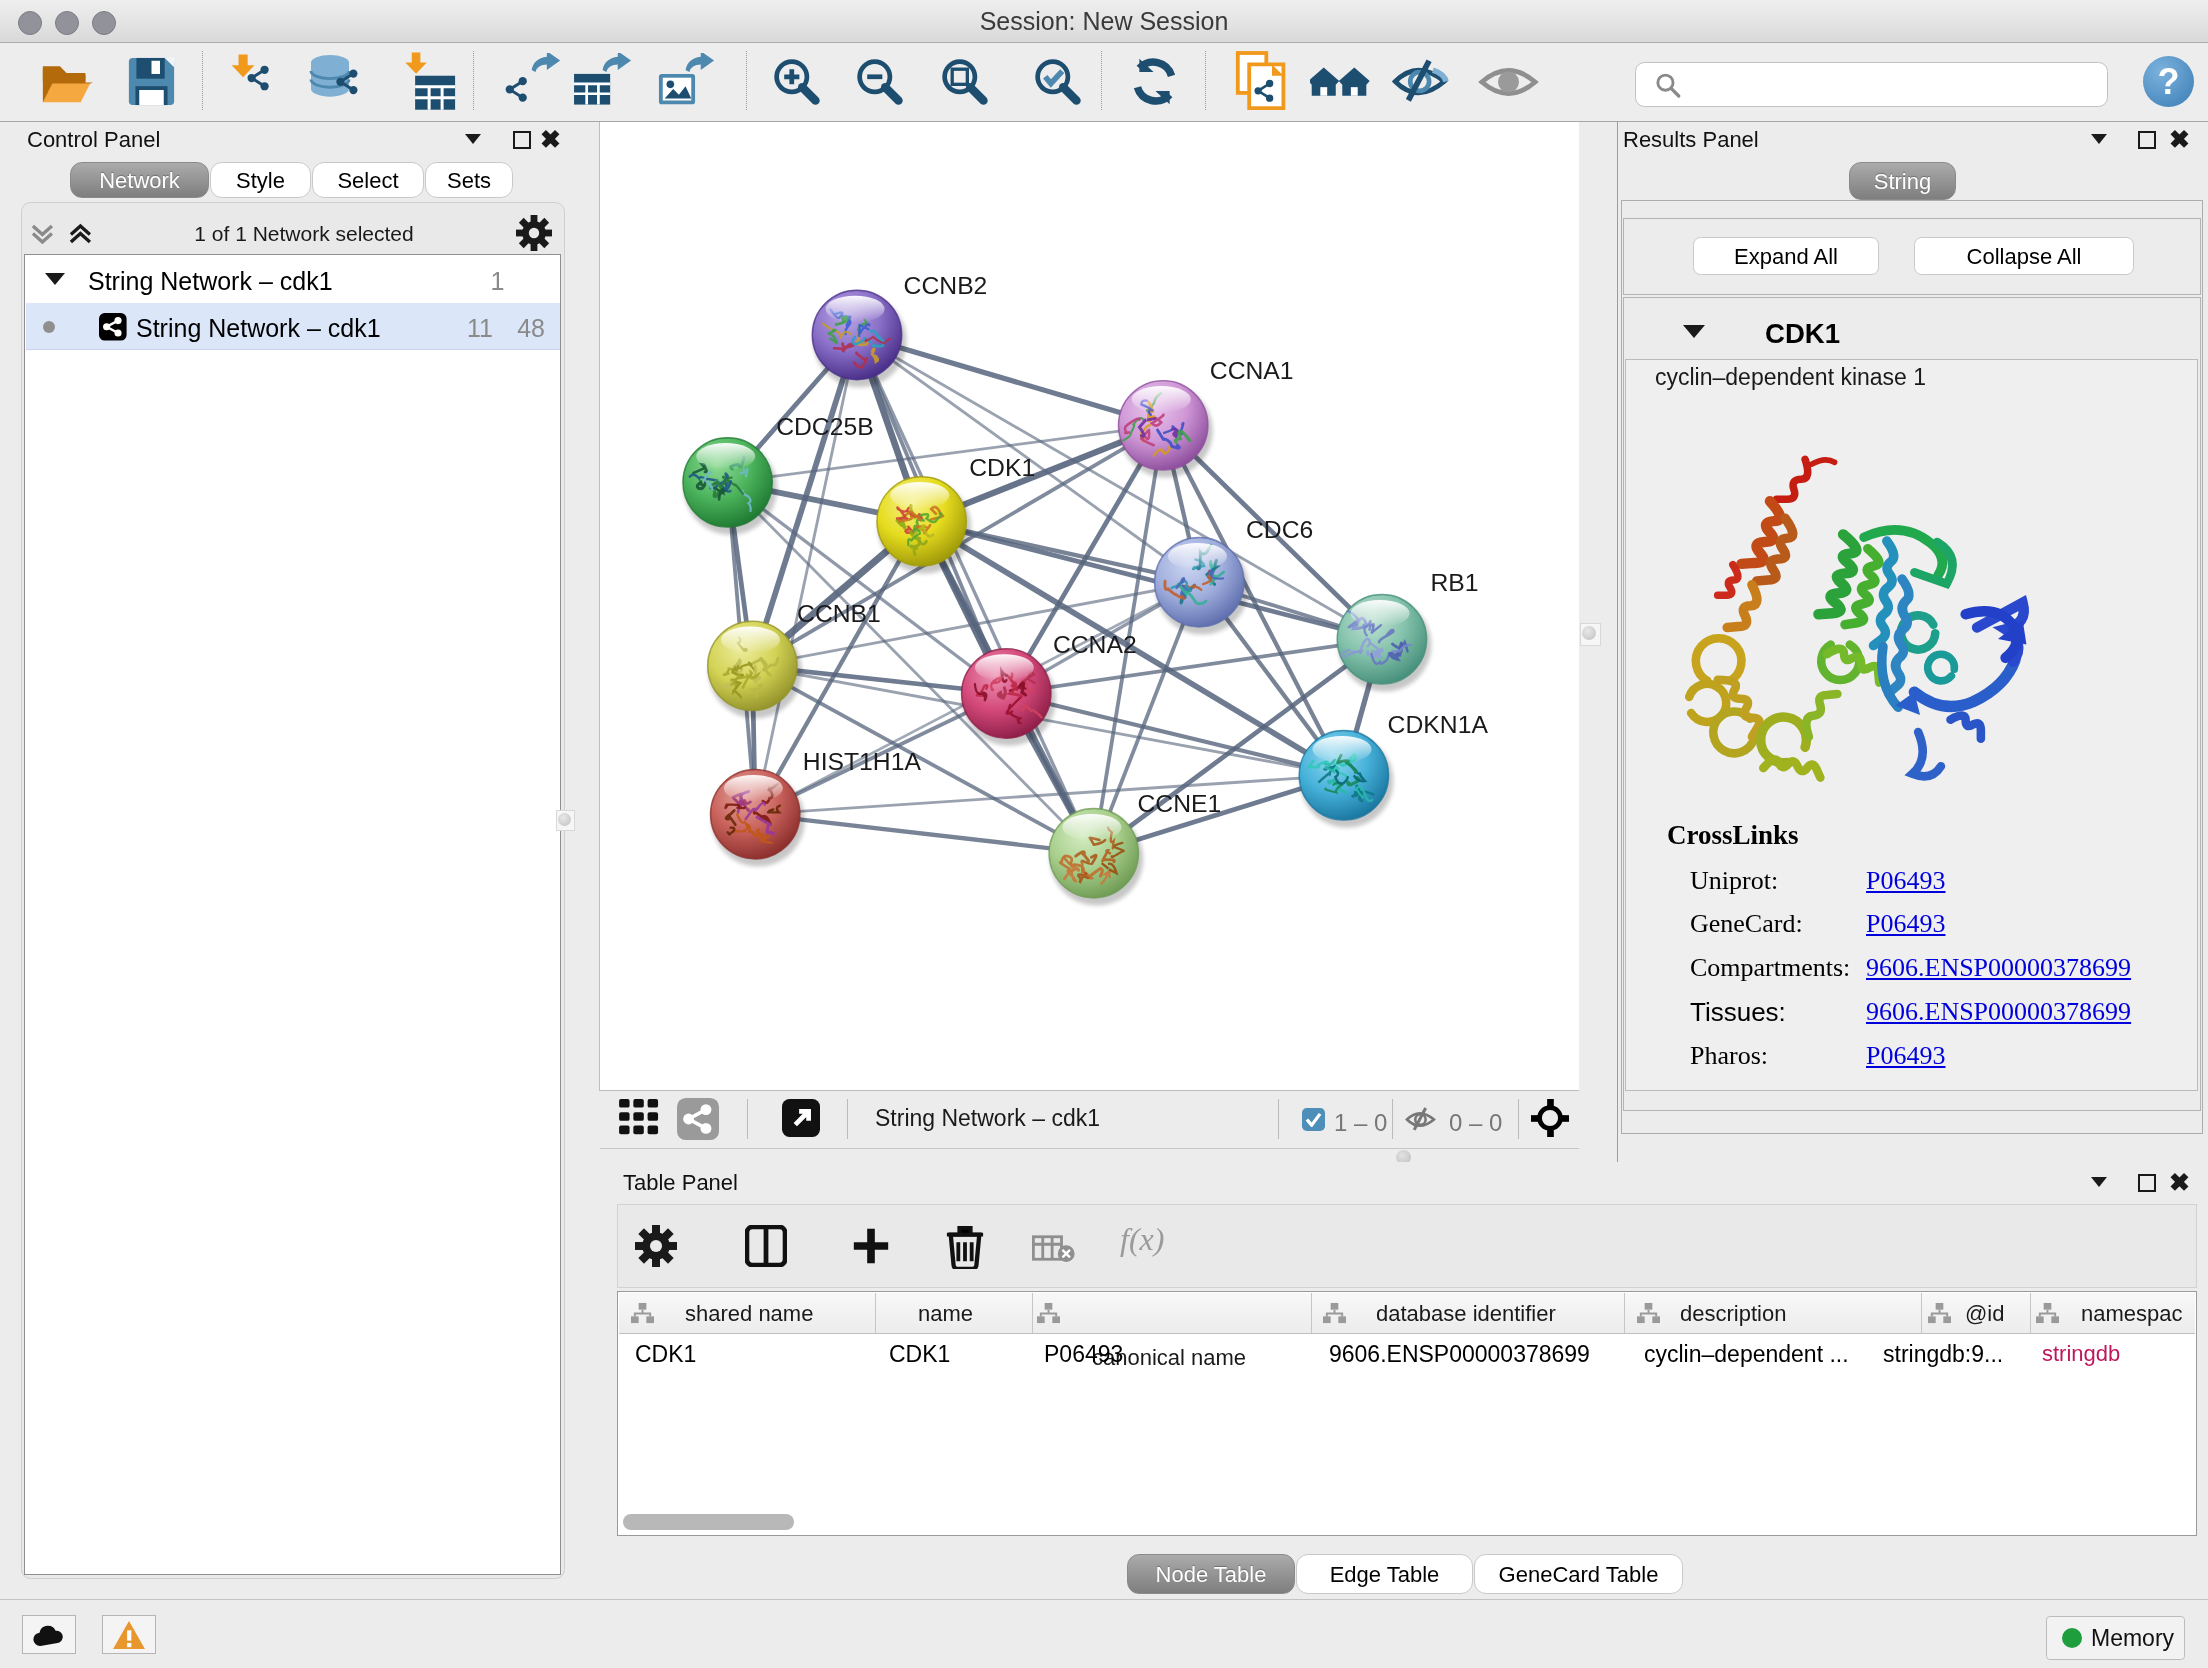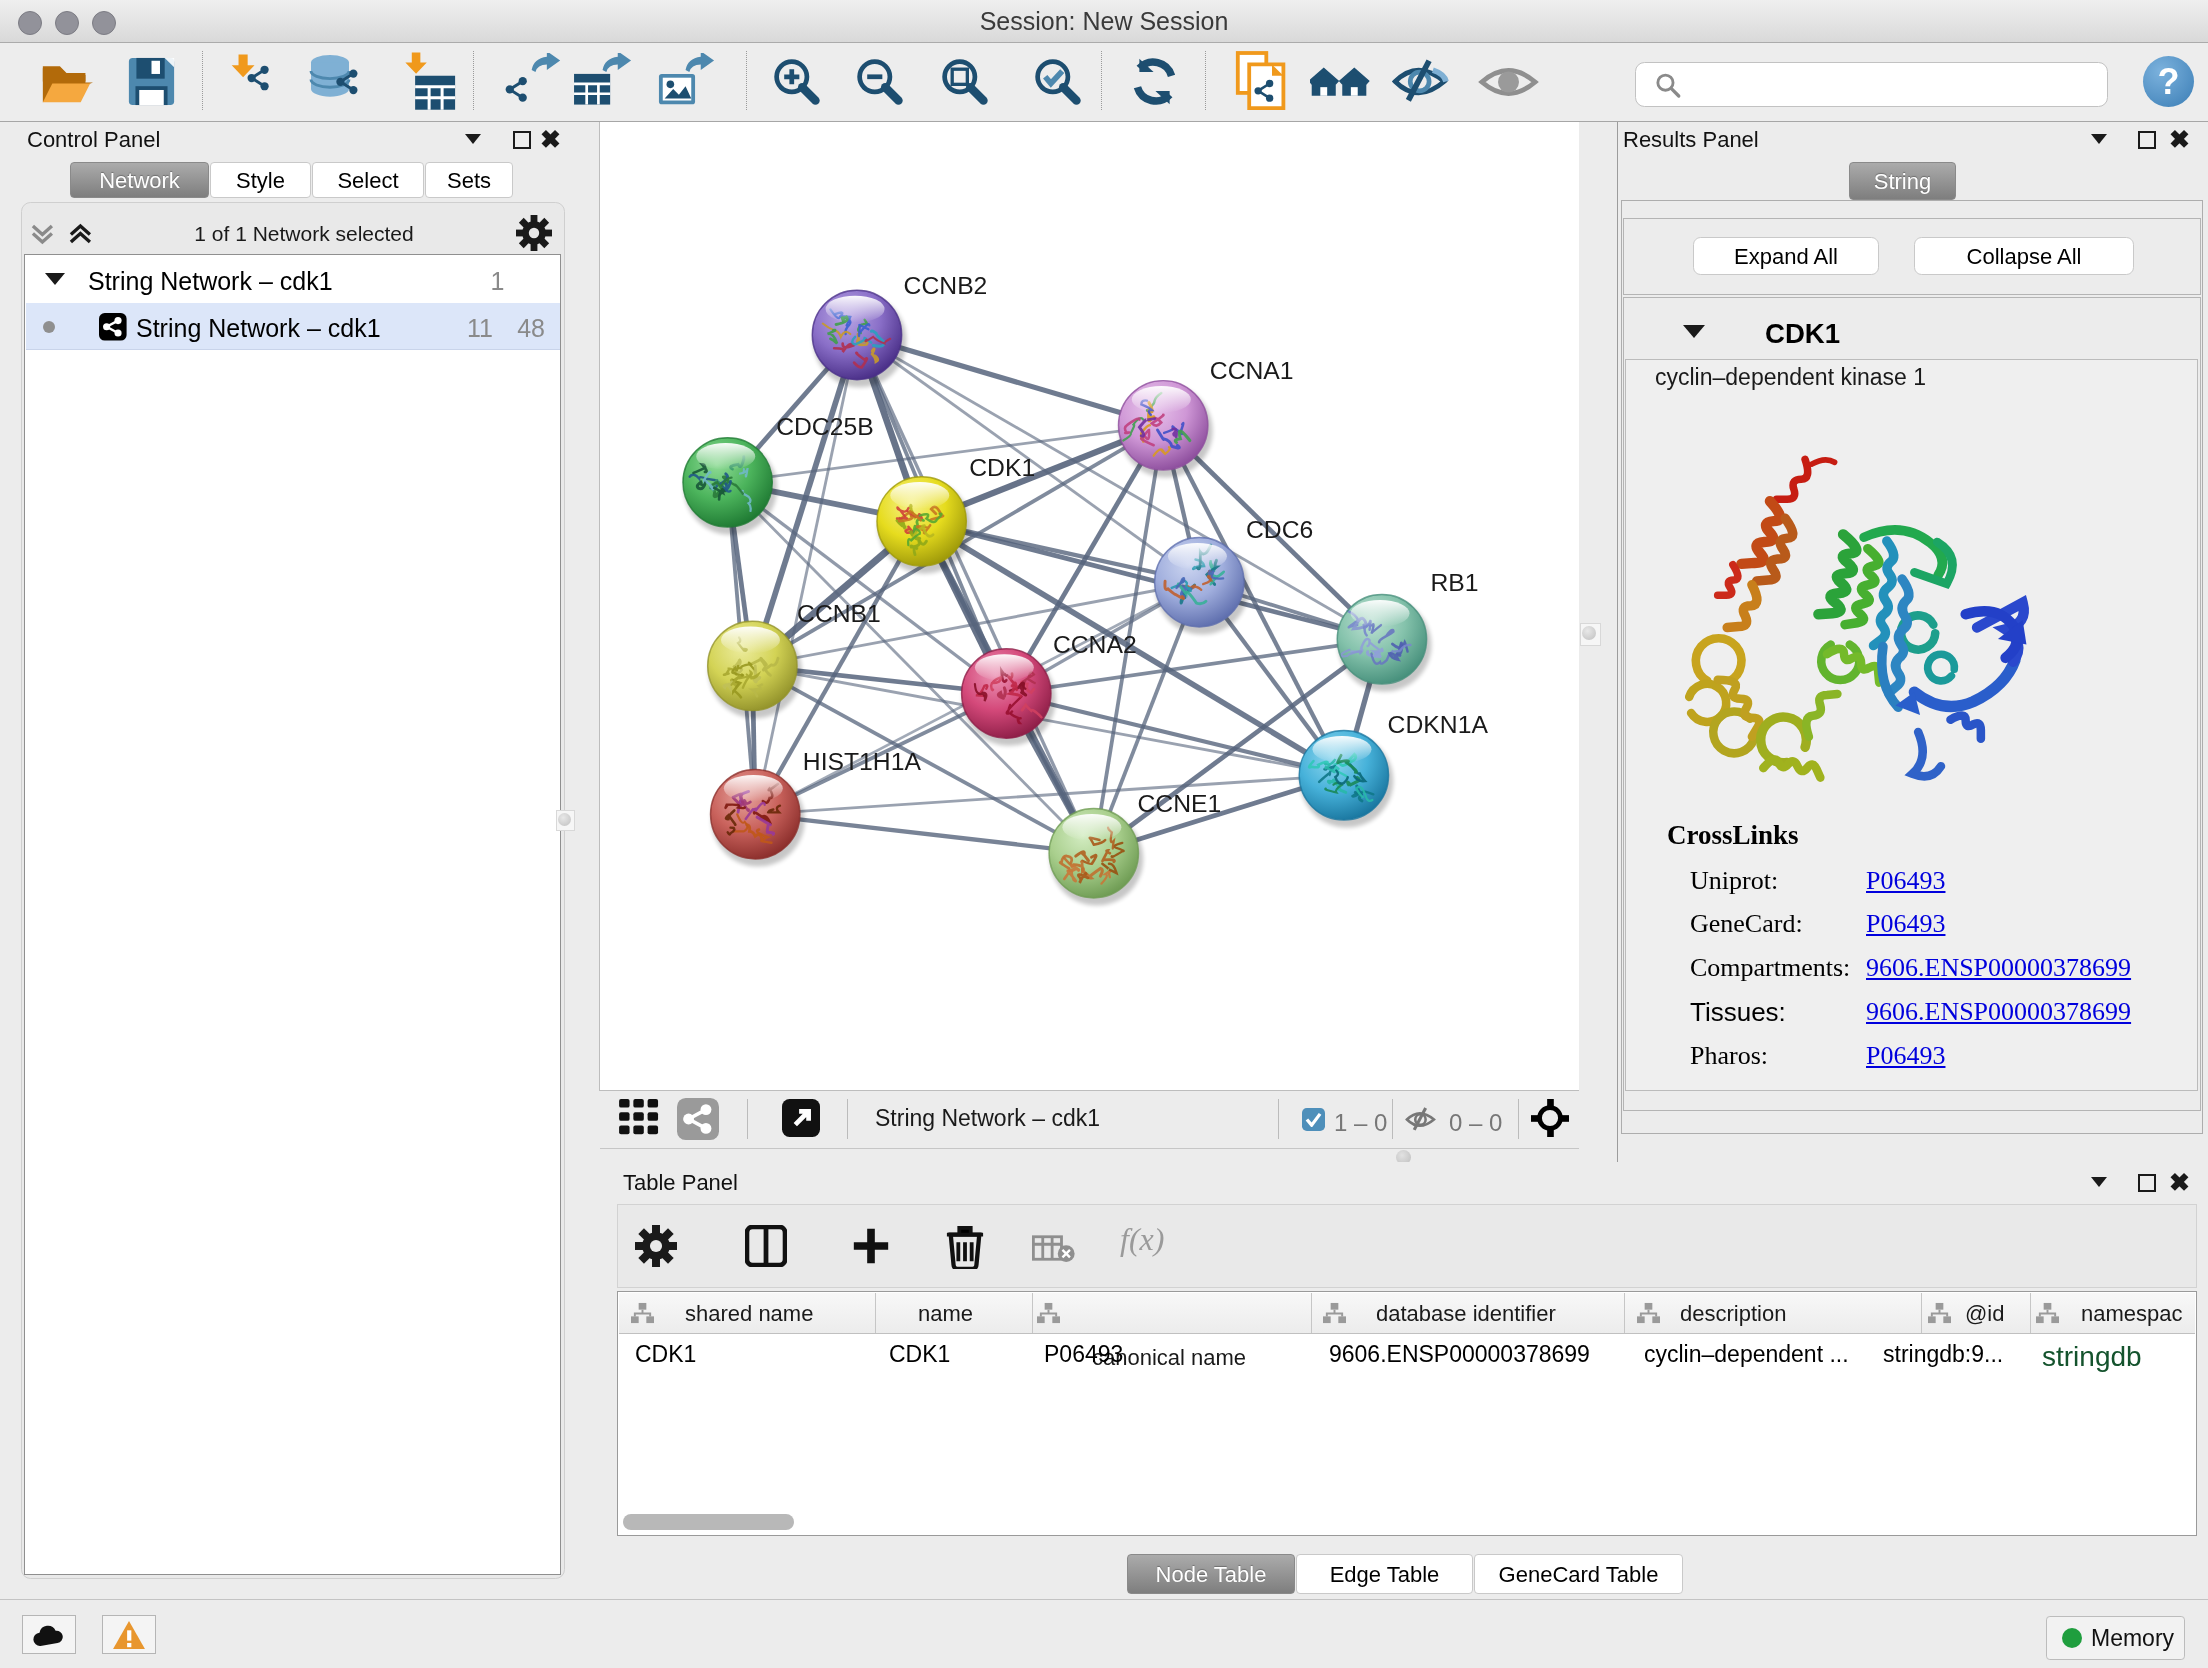--- a/index.html
+++ b/index.html
@@ -3,21 +3,21 @@
 <style>
 html,body{margin:0;padding:0;}
 body{width:2208px;height:1668px;position:relative;overflow:hidden;
  font-family:"Liberation Sans", sans-serif;background:#ececec;}
 .abs{position:absolute;}
 .panelhead{font-size:22px;color:#111;}
 .icon-dd{width:0;height:0;border-left:8.6px solid transparent;border-right:8.6px solid transparent;border-top:10.5px solid #1a1a1a;}
 .icon-sq{width:14.3px;height:14.3px;border:2.4px solid #1a1a1a;}
 .xmark{font-size:25px;font-weight:bold;color:#1a1a1a;line-height:1;}
 .tab{position:absolute;height:36px;border:1px solid #c9c9c9;background:#fff;color:#000;
- font-size:22px;text-align:center;line-height:36px;border-radius:4px;box-sizing:border-box;}
+ font-size:22px;text-align:center;line-height:36px;border-radius:12px;box-sizing:border-box;}
 .tabsel{background:linear-gradient(#ababab,#7e7e7e);color:#fff;border:1px solid #8a8a8a;text-shadow:0 -1px 1px rgba(0,0,0,0.3);}
 .gray{color:#8a8a8a;}
 .sep{position:absolute;top:51px;height:59px;border-left:1.9px dotted #9a9a9a;}
 </style></head>
 <body>
 
 <div class="abs" style="left:0;top:0;width:2208px;height:42px;background:linear-gradient(#efefef,#d9d9d9);border-bottom:1px solid #ababab;"></div>
 <div class="abs" style="left:18px;top:10.5px;width:22px;height:22px;border-radius:50%;background:#92929a;border:1px solid #7c7c84;"></div>
 <div class="abs" style="left:55px;top:10.5px;width:22px;height:22px;border-radius:50%;background:#92929a;border:1px solid #7c7c84;"></div>
 <div class="abs" style="left:92px;top:10.5px;width:22px;height:22px;border-radius:50%;background:#92929a;border:1px solid #7c7c84;"></div>
@@ -795,21 +795,21 @@
         <path d="M13 8 v4 M5 15 v-3 h16 v3" stroke="#9a9a9a" stroke-width="2" fill="none"></path>
       </g>
     </svg></div>
 <div class="abs" style="left:2081px;top:1301px;font-size:22px;color:#1a1a1a;">namespac</div>
 <div class="abs" style="left:635px;top:1341px;font-size:23px;color:#000;">CDK1</div>
 <div class="abs" style="left:889px;top:1341px;font-size:23px;color:#000;">CDK1</div>
 <div class="abs" style="left:1044px;top:1341px;font-size:23px;color:#000;">P06493</div>
 <div class="abs" style="left:1329px;top:1341px;font-size:23px;color:#000;">9606.ENSP00000378699</div>
 <div class="abs" style="left:1644px;top:1341px;font-size:23px;color:#000;">cyclin–dependent ...</div>
 <div class="abs" style="left:1883px;top:1341px;font-size:23px;color:#000;">stringdb:9...</div>
-<div class="abs" style="left:2042px;top:1341px;font-size:28px;color:#14532d;">stringdb</div>
+<div class="abs" style="left:2042px;top:1341px;font-size:22px;color:#be185d;">stringdb</div>
 <div class="abs" style="left:623px;top:1514px;width:171px;height:16px;background:#b8b8b8;border-radius:8.6px;"></div>
 
 <div class="abs tab tabsel" style="left:1127px;top:1554px;width:168px;height:40px;line-height:40px;">Node Table</div>
 <div class="abs tab" style="left:1296px;top:1554px;width:177px;height:40px;line-height:40px;">Edge Table</div>
 <div class="abs tab" style="left:1474px;top:1554px;width:209px;height:40px;line-height:40px;">GeneCard Table</div>
 
 <div class="abs" style="left:0;top:1599px;width:2208px;height:69px;background:#ececec;border-top:1px solid #c3c3c3;box-sizing:border-box;"></div>
 <div class="abs" style="left:22px;top:1615px;width:54px;height:39px;background:#f4f4f4;border:1.9px solid #b5b5b5;box-sizing:border-box;"></div>
 <svg class="abs" style="left:31px;top:1623px" width="36" height="25" viewBox="0 0 38 26">
 <path fill="#111" d="M10 24 a7 7 0 0 1 -1 -14 a9 9 0 0 1 17 -2 a6.5 6.5 0 0 1 2 13z"></path>

